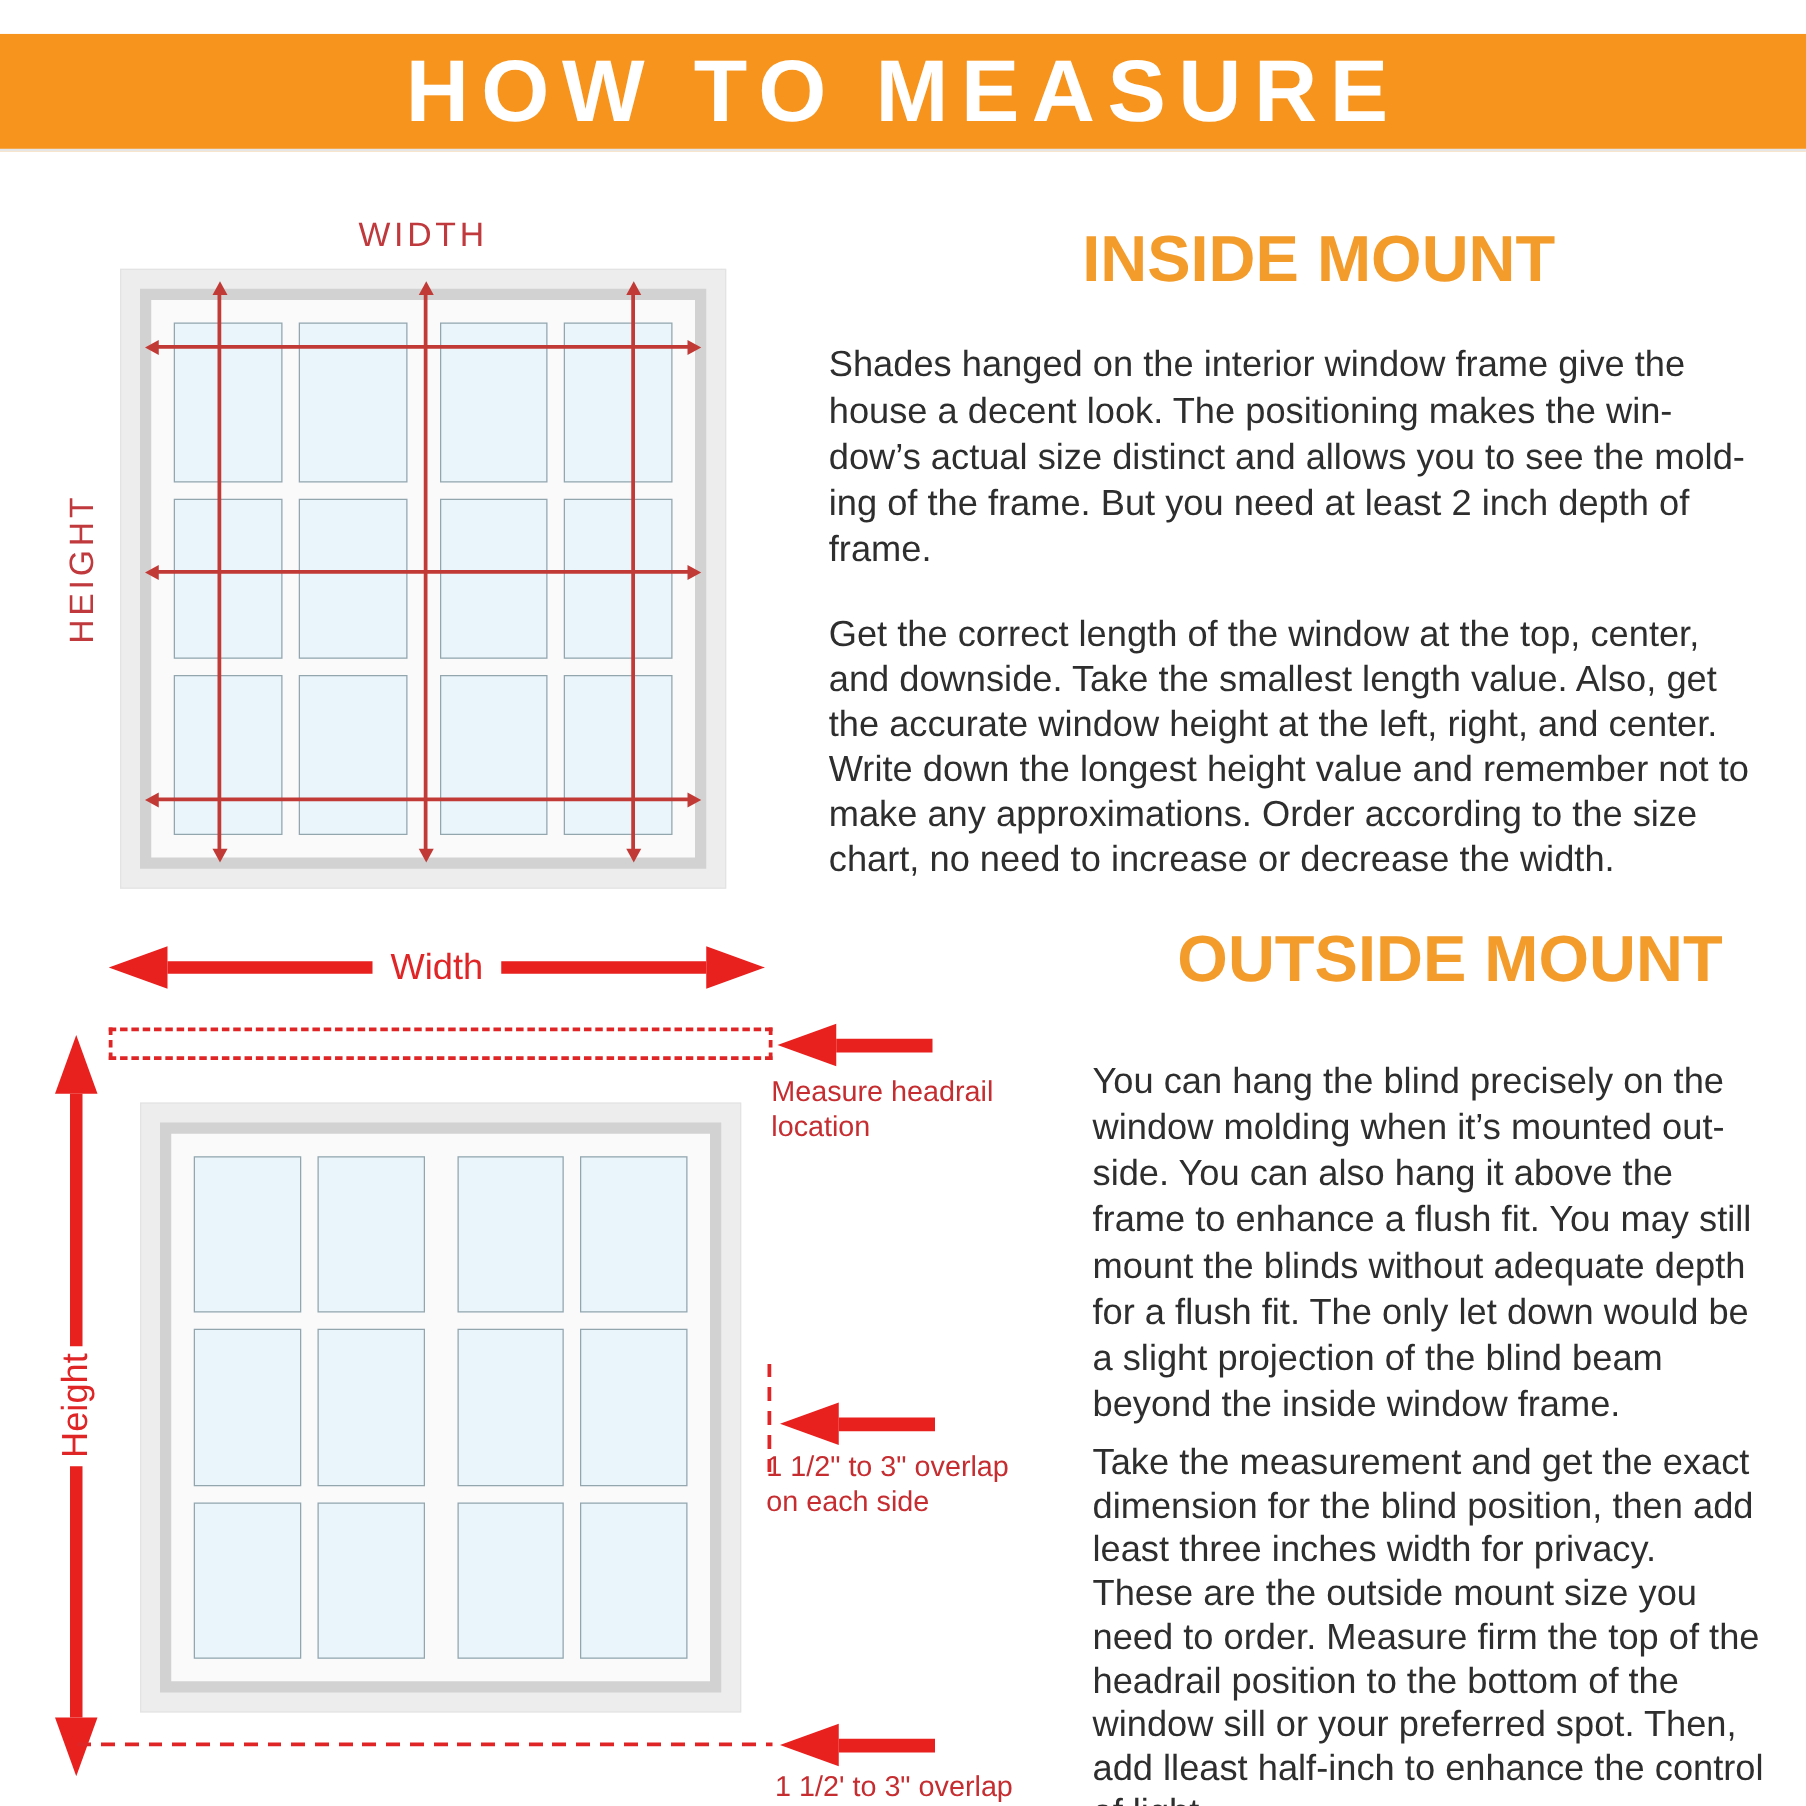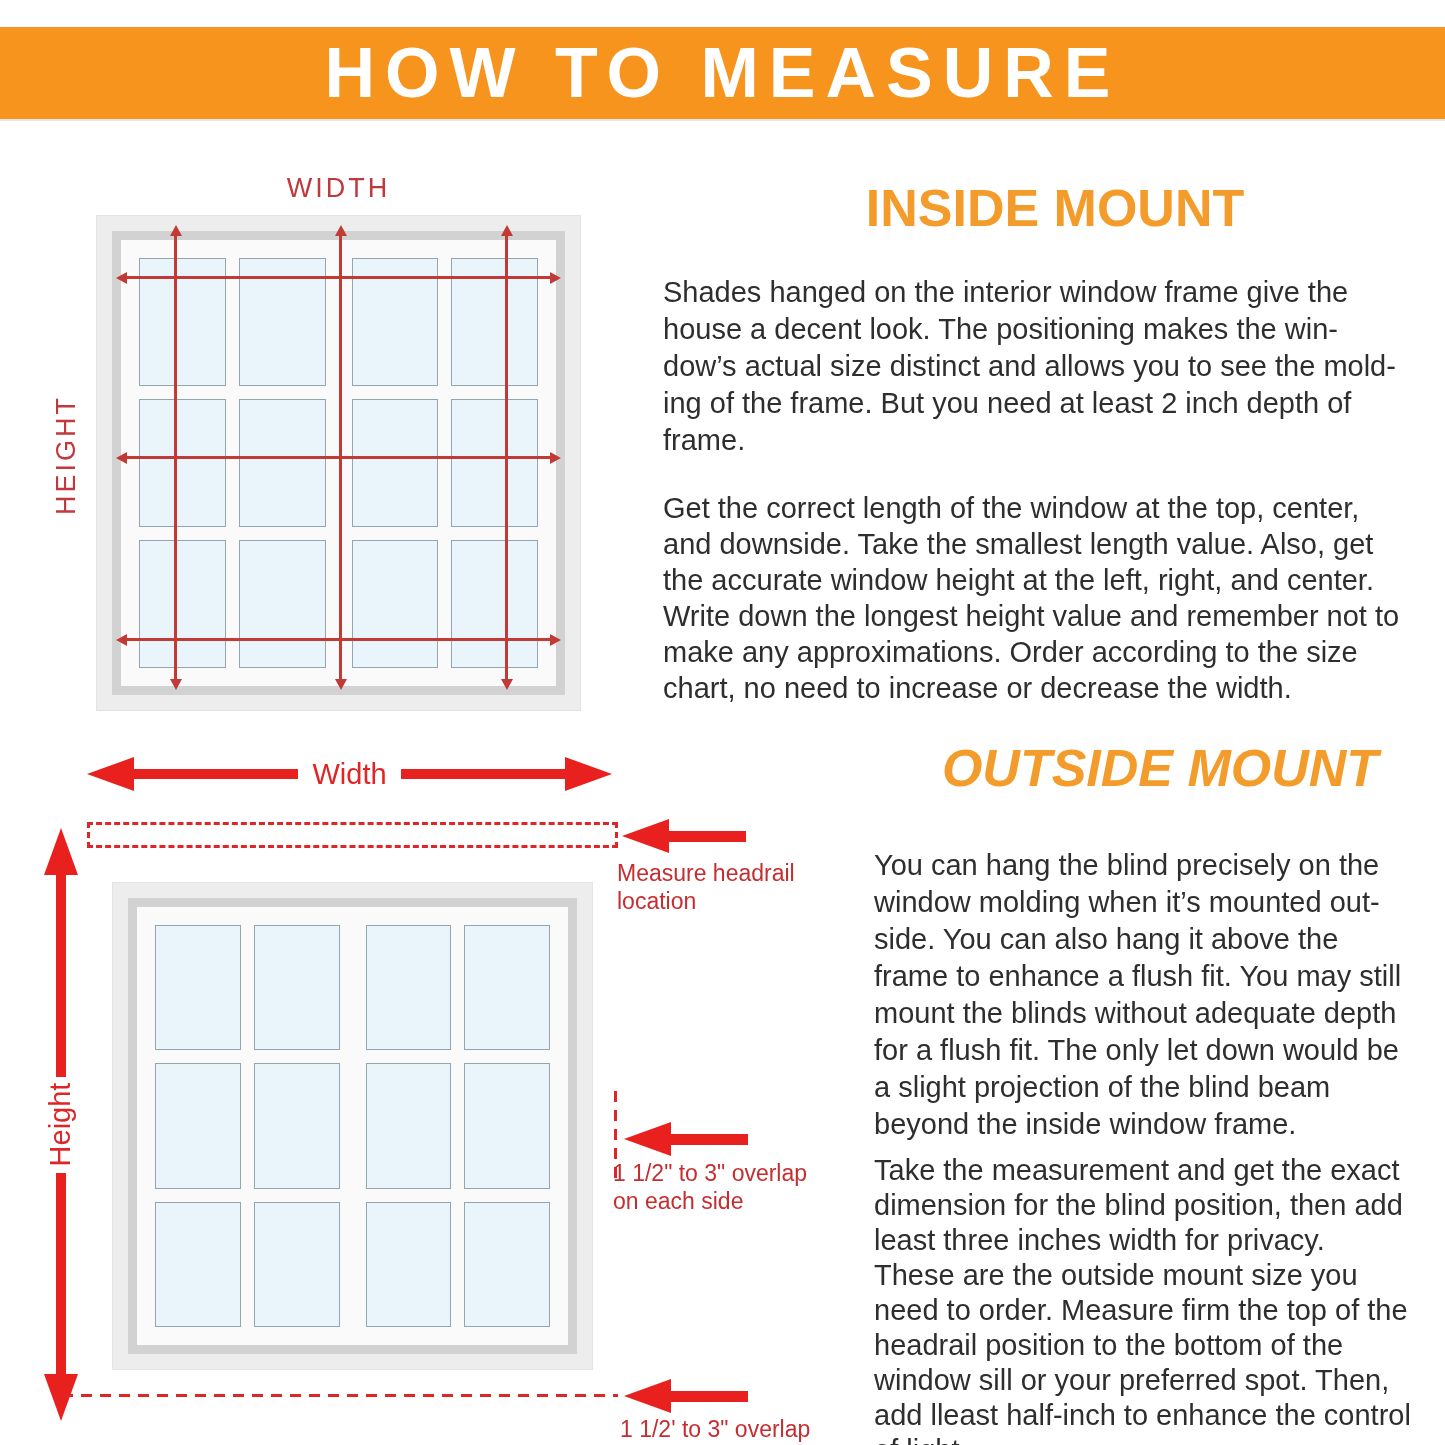--- a/index.html
+++ b/index.html
@@ -176,21 +176,21 @@
 dow’s actual size distinct and allows you to see the mold-
 ing of the frame. But you need at least 2 inch depth of
 frame.</div>
   <div class="body-para p-lh36" style="left:663px;top:463px;width:800px;">Get the correct length of the window at the top, center,
 and downside. Take the smallest length value. Also, get
 the accurate window height at the left, right, and center.
 Write down the longest height value and remember not to
 make any approximations. Order according to the size
 chart, no need to increase or decrease the width.</div>
 
-  <div class="mount-heading" style="left:875px;top:715px;width:570px;font-style:italic;">OUTSIDE MOUNT</div>
+  <div class="mount-heading" style="left:875px;top:715px;width:570px;">OUTSIDE MOUNT</div>
   <div class="body-para p-lh37" style="left:874px;top:820px;width:585px;">You can hang the blind precisely on the
 window molding when it’s mounted out-
 side. You can also hang it above the
 frame to enhance a flush fit. You may still
 mount the blinds without adequate depth
 for a flush fit. The only let down would be
 a slight projection of the blind beam
 beyond the inside window frame.</div>
   <div class="body-para p-lh35" style="left:874px;top:1126px;width:585px;">Take the measurement and get the exact
 dimension for the blind position, then add

